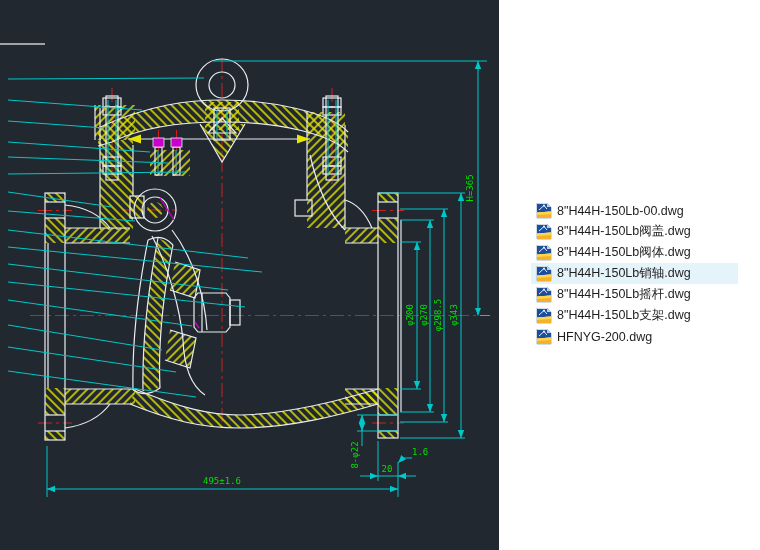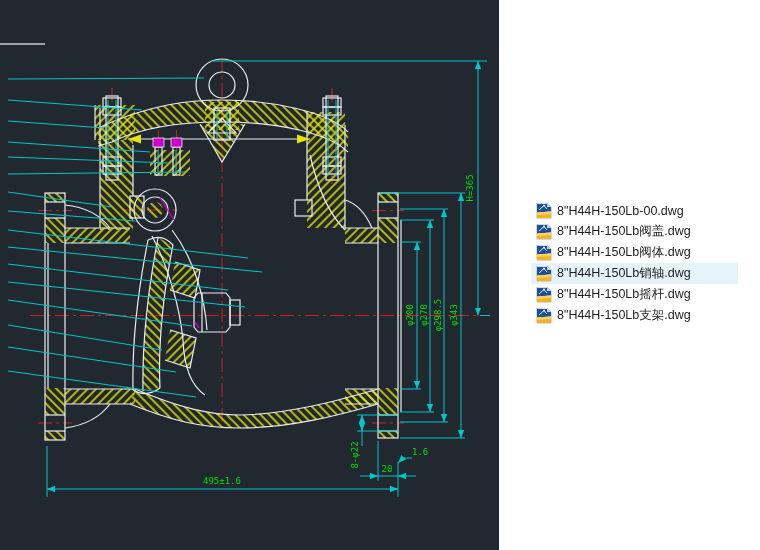--- a/index.html
+++ b/index.html
@@ -336,16 +336,30 @@
           <path d="M1,1 L11,1 L11,4 L15,4 L15,8.5 L1,9.5 Z" fill="#1d4e9e"></path>
           <path d="M11,0 L11,4 L15,4 Z" fill="#b8d0ea"></path>
           <path d="M1,9.5 L15,8.5 L15,15 L1,15 Z" fill="#f3b229"></path>
           <path d="M1,9.5 L15,8.5 L15,11 L1,12 Z" fill="#ffd44f"></path>
           <path d="M3,7 L8,2.5 M8,2.5 L11,6" stroke="#ffffff" stroke-width="0.9" fill="none"></path>
           <circle cx="8" cy="2.5" r="0.9" fill="#ffffff"></circle>
         </svg>
       </span>
       <span class="fname">8"H44H-150Lb支架.dwg</span>
     </div>
+        <div class="file-row">
+      <span class="icon">
+        <svg width="16" height="16" viewBox="0 0 16 16">
+          <path d="M1,0 L11,0 L15,4 L15,15 L1,15 Z" fill="#ffffff" stroke="#8aa4c0" stroke-width="0.8"></path>
+          <path d="M1,1 L11,1 L11,4 L15,4 L15,8.5 L1,9.5 Z" fill="#1d4e9e"></path>
+          <path d="M11,0 L11,4 L15,4 Z" fill="#b8d0ea"></path>
+          <path d="M1,9.5 L15,8.5 L15,15 L1,15 Z" fill="#f3b229"></path>
+          <path d="M1,9.5 L15,8.5 L15,11 L1,12 Z" fill="#ffd44f"></path>
+          <path d="M3,7 L8,2.5 M8,2.5 L11,6" stroke="#ffffff" stroke-width="0.9" fill="none"></path>
+          <circle cx="8" cy="2.5" r="0.9" fill="#ffffff"></circle>
+        </svg>
+      </span>
+      <span class="fname">HFNYG-200.dwg</span>
+    </div>
       </div>
   </div>
 
 </div>
 
 </body></html>

